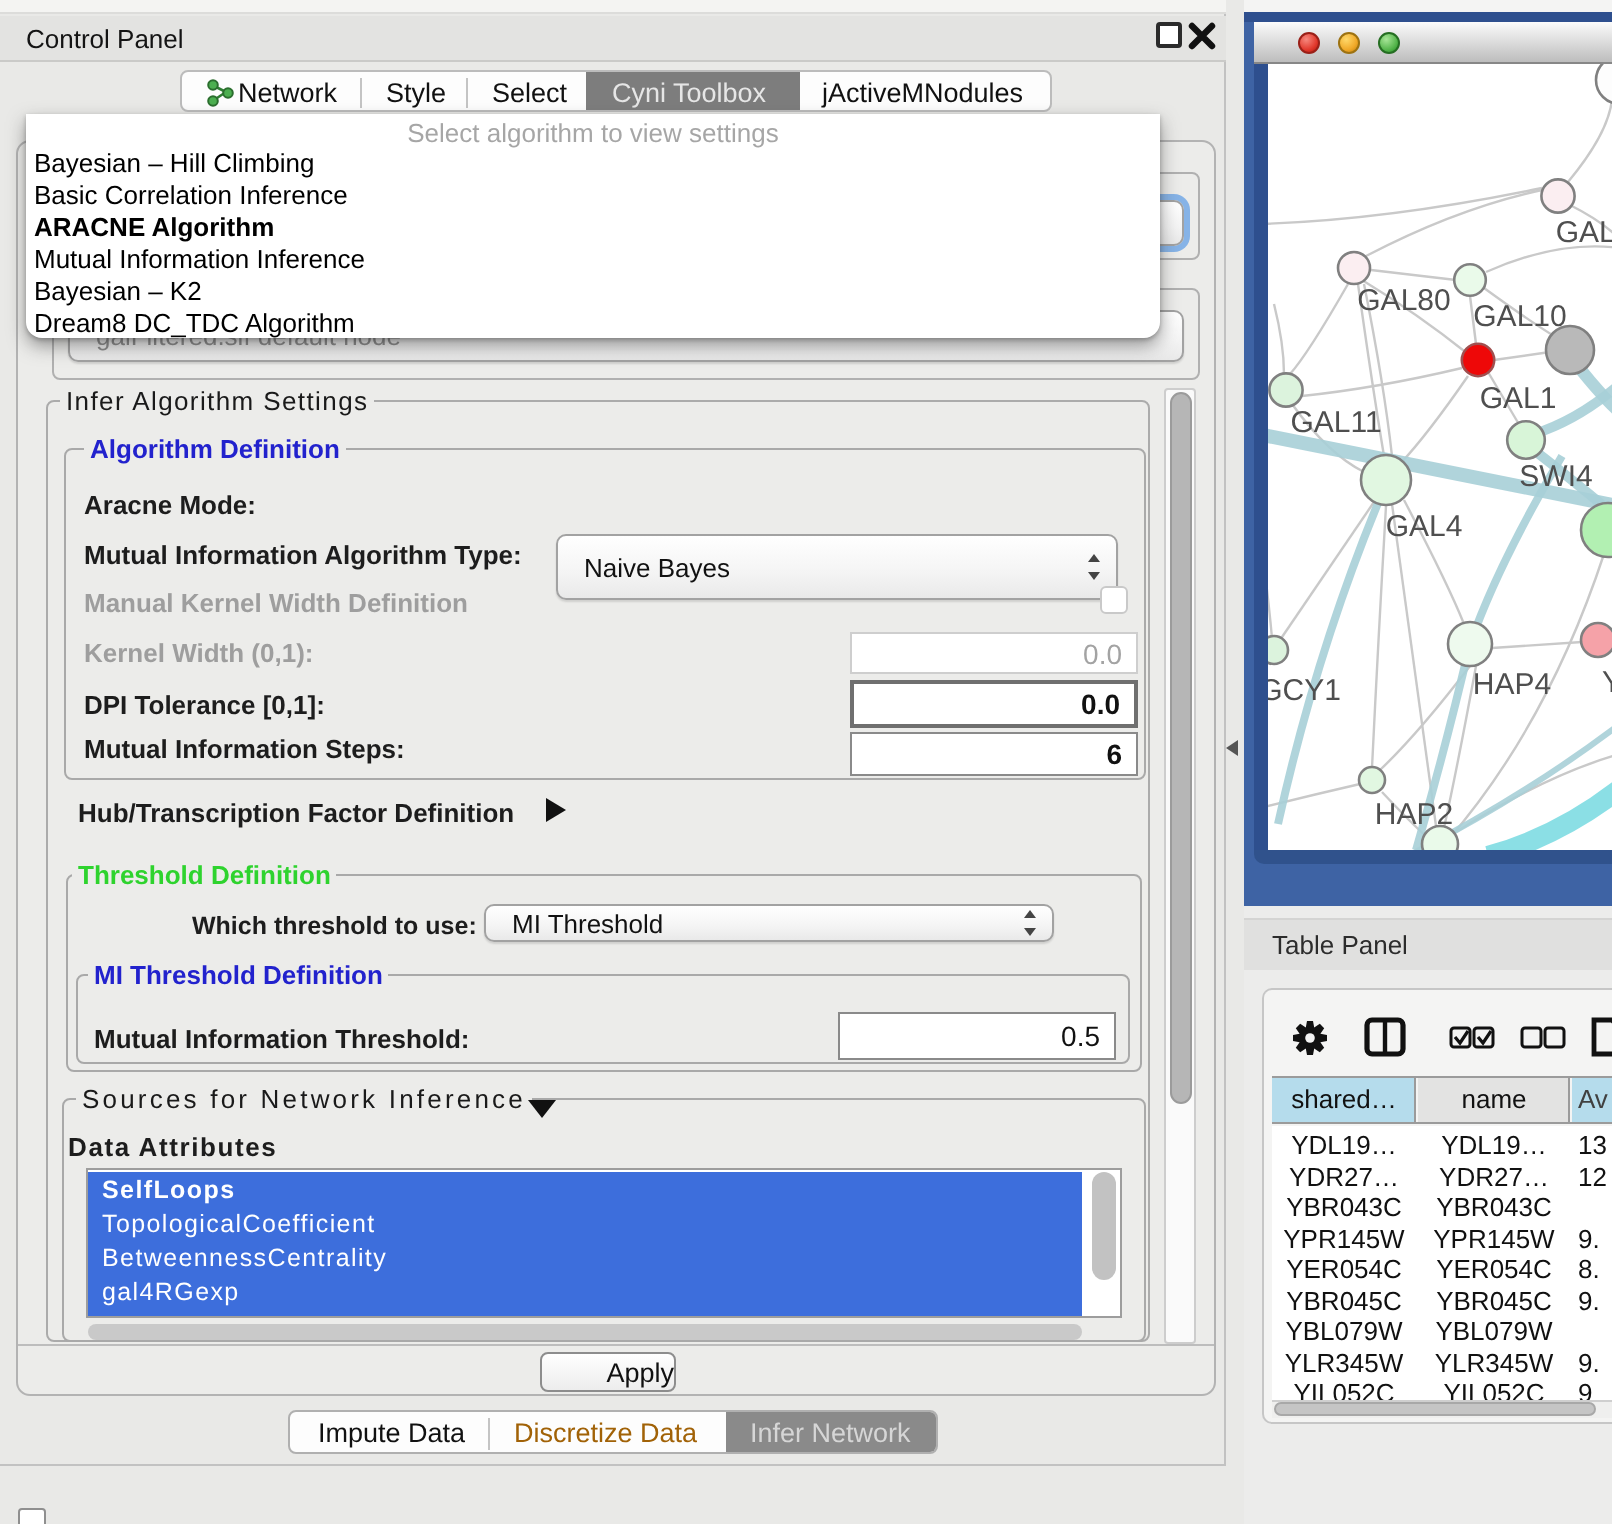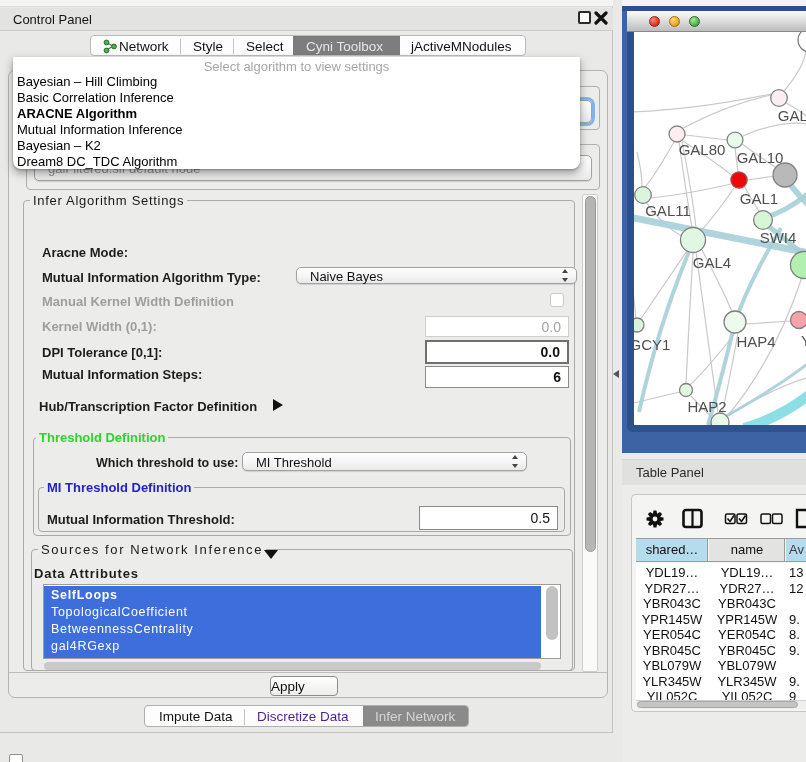--- a/index.html
+++ b/index.html
@@ -69,23 +69,26 @@
     <span class="ct" style="color:#8a8a8a;">galFiltered.sif default node</span>
   </div>
 
   <div class="abs" style="left:582px;top:194px;width:16px;height:478px;background:#fafafa;border:1px solid #cdcdcd;border-radius:2px;"></div>
   <div class="abs" style="left:584.5px;top:196px;width:11px;height:356px;background:#b6b6b6;border:1px solid #9b9b9b;border-radius:6px;"></div>
 
   <div class="group" style="left:23px;top:200px;width:552px;height:471px;border-color:#ababab;">
     <div class="glabel" style="left:6px;color:#1a1a1a;letter-spacing:0.7px;">Infer Algorithm Settings</div>
   </div>
 
+  <div class="group" style="left:32px;top:224px;width:541px;height:166px;">
+    <div class="glabel" style="left:9px;color:#2222cd;font-weight:bold;">Algorithm Definition</div>
+  </div>
   <div class="lbl abs" style="left:42px;top:245px;">Aracne Mode:</div>
   <div class="lbl abs" style="left:42px;top:270px;">Mutual Information Algorithm Type:</div>
-  <div class="combo" style="left:296px;top:267px;width:281px;height:17px;">
+  <div class="combo" style="left:278px;top:267px;width:281px;height:33px;">
     <span class="ct">Naive Bayes</span>
     <span class="spin">
         <span class="u"></span>
         <span class="d"></span>
       </span>
   </div>
   <div class="lbl dis abs" style="left:42px;top:294px;">Manual Kernel Width Definition</div>
   <div class="abs" style="left:550px;top:293px;width:14px;height:14px;background:#fff;border:1px solid #c9c9c9;border-radius:3px;"></div>
   <div class="lbl dis abs" style="left:42px;top:319px;">Kernel Width (0,1):</div>
   <div class="tfield" style="left:425px;top:316px;width:144px;height:21px;border-color:#cecece;color:#a3a3a3;">
@@ -134,29 +137,29 @@
     <div class="abs" style="left:7px;top:3px;font-size:12.5px;letter-spacing:0.7px;color:#fff;font-weight:bold;">SelfLoops</div>
     <div class="abs" style="left:7px;top:20px;font-size:12.5px;letter-spacing:0.7px;color:#fff;">TopologicalCoefficient</div>
     <div class="abs" style="left:7px;top:37px;font-size:12.5px;letter-spacing:0.7px;color:#fff;">BetweennessCentrality</div>
     <div class="abs" style="left:7px;top:54px;font-size:12.5px;letter-spacing:0.7px;color:#fff;">gal4RGexp</div>
     <div class="abs" style="left:502px;top:1px;width:12px;height:54px;background:#c2c2c2;border-radius:6px;"></div>
   </div>
   <div class="abs" style="left:44px;top:662px;width:497px;height:8px;background:#c9c9c9;border-radius:4px;"></div>
 
   <div class="abs" style="left:9px;top:672px;width:598px;height:1px;background:#bdbdbd;"></div>
 
-  <div class="abs" style="left:270px;top:676px;width:68px;height:20px;border:1px solid #8d8d8d;border-radius:4px;background:linear-gradient(#ffffff,#ededed);text-align:left;">
+  <div class="abs" style="left:270px;top:676px;width:68px;height:20px;border:1px solid #8d8d8d;border-radius:4px;background:linear-gradient(#ffffff,#ededed);text-align:right;">
     <span style="font-size:13.5px;color:#111;line-height:19px;">Apply</span>
   </div>
 
   <div class="abs" style="left:144px;top:705px;width:325px;height:22px;background:#fdfdfd;border:1px solid #b0b0b0;border-radius:4px;overflow:hidden;">
     <div class="abs" style="left:99px;top:3px;width:1px;height:16px;background:#c4c4c4;"></div>
     <div class="abs" style="left:218px;top:0;width:107px;height:22px;background:#8a8a8a;"></div>
     <div class="abs" style="left:14px;top:3px;font-size:13.5px;color:#111;">Impute Data</div>
-    <div class="abs" style="left:112px;top:3px;font-size:13.5px;color:#4c1d95;">Discretize Data</div>
+    <div class="abs" style="left:112px;top:3px;font-size:13.5px;color:#a16207;">Discretize Data</div>
     <div class="abs" style="left:230px;top:3px;font-size:13.5px;color:#d6d6d6;">Infer Network</div>
   </div>
 </div>
 
 <div class="abs" style="left:13px;top:57px;width:567px;height:112px;background:#ffffff;border-radius:0 0 8px 8px;box-shadow:0 4px 9px rgba(60,60,60,0.5), 0 1px 2px rgba(0,0,0,0.25);">
   <div class="abs" style="left:0;top:2px;width:100%;text-align:center;font-size:13px;color:#a6a6a6;">Select algorithm to view settings</div>
   <div class="abs" style="left:4px;top:17px;font-size:13px;color:#000;">Bayesian – Hill Climbing</div>
   <div class="abs" style="left:4px;top:33px;font-size:13px;color:#000;">Basic Correlation Inference</div>
   <div class="abs" style="left:4px;top:49px;font-size:13px;color:#000;font-weight:bold;">ARACNE Algorithm</div>
   <div class="abs" style="left:4px;top:65px;font-size:13px;color:#000;">Mutual Information Inference</div>

